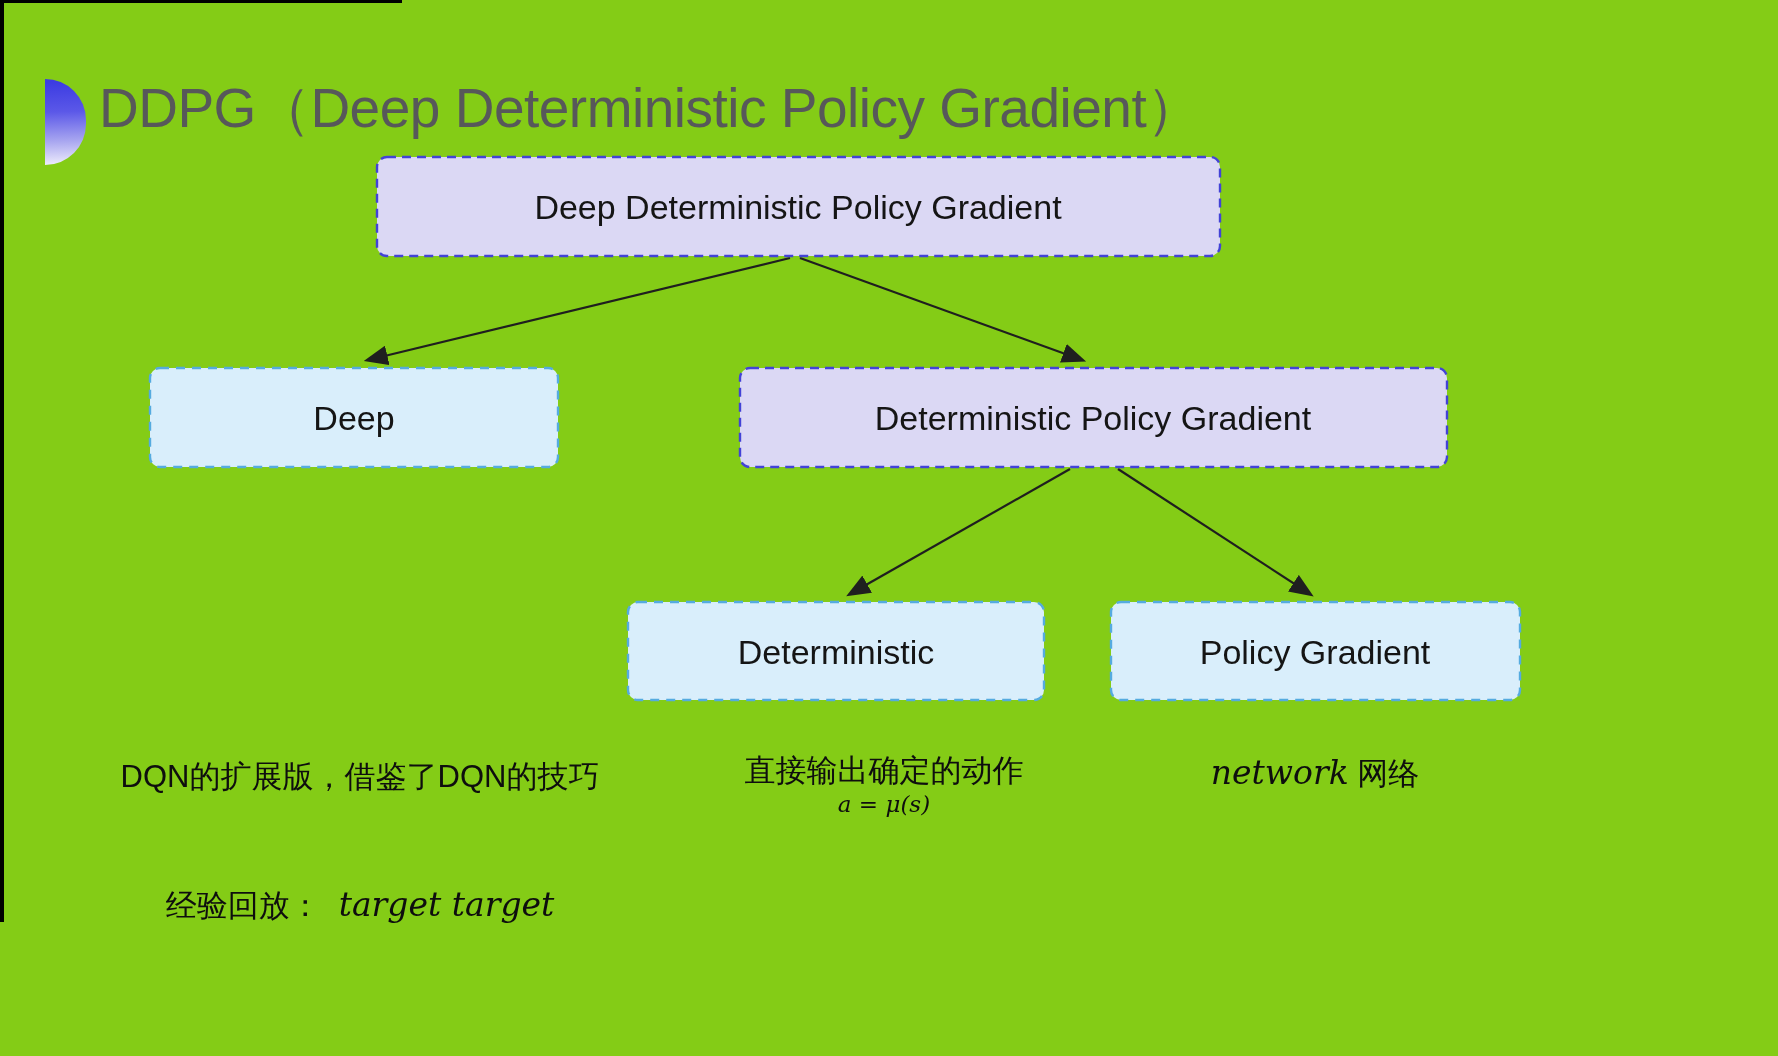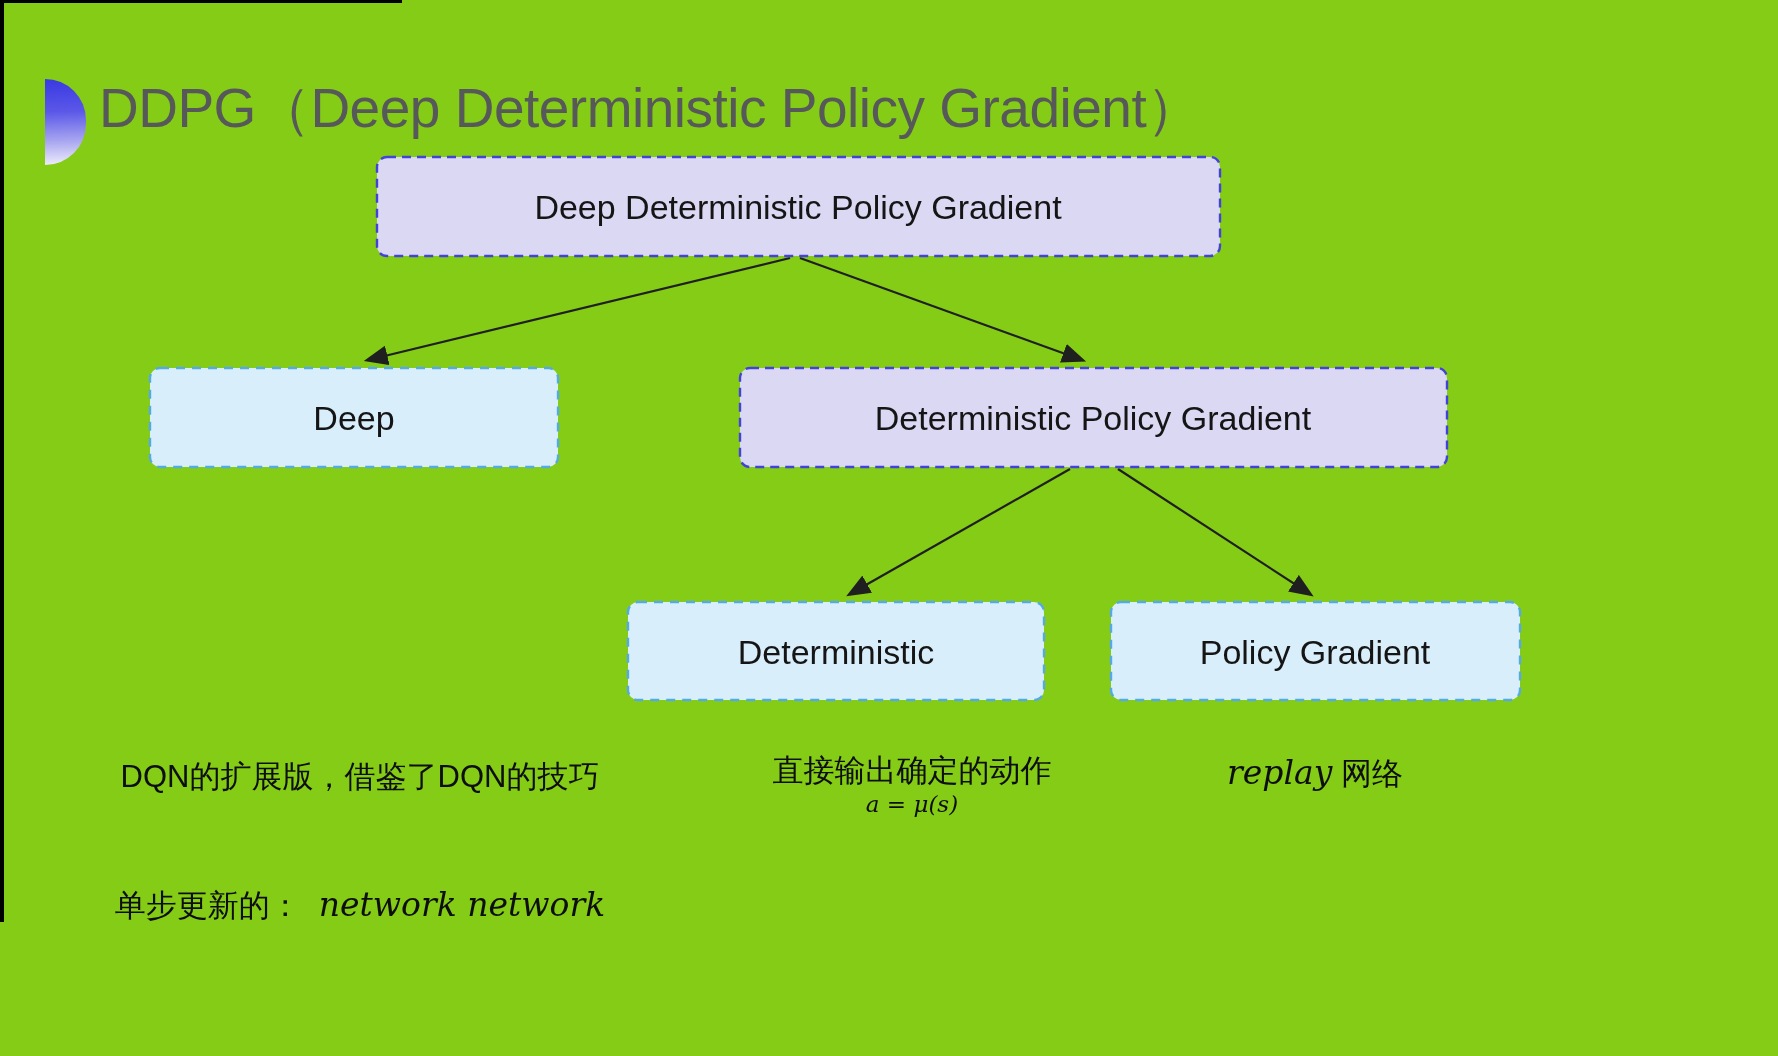--- a/index.html
+++ b/index.html
@@ -39,21 +39,21 @@
     font-style:italic;font-size:33px;
   }
   .math-line{
     font-family:"DejaVu Serif","Liberation Serif",serif;
     font-style:italic;font-size:23px;white-space:nowrap;
   }
   .block-left{left:90px;width:540px;}
   .block-left .l1{position:absolute;top:16px;left:0;width:100%;}
   .block-left .l2{position:absolute;top:142px;left:0;width:100%;}
   .block-left .l3{position:absolute;top:212px;left:0;width:100%;}
-  .block-mid{left:672px;width:480px;}
+  .block-mid{left:644px;width:480px;}
   .block-right{left:1105px;width:420px;}
   .gapsp{display:inline-block;width:18px;}
 </style>
 </head>
 <body>
 
 <div class="canvas">
 
   <div class="edge-left"></div>
   <div class="edge-top"></div>
@@ -85,29 +85,29 @@
     <rect x="628" y="602" width="416" height="98" rx="10" fill="#d9eefb" stroke="#55abdf" stroke-width="2.4" stroke-dasharray="9 7"></rect>
     <text x="836" y="652" text-anchor="middle" dominant-baseline="central">Deterministic</text>
 
     <rect x="1111" y="602" width="409" height="98" rx="10" fill="#d9eefb" stroke="#55abdf" stroke-width="2.4" stroke-dasharray="9 7"></rect>
     <text x="1315" y="652" text-anchor="middle" dominant-baseline="central">Policy Gradient</text>
   </svg>
 
   <div class="note block-left" style="top:742px;height:260px;">
     <div class="note-line l1">DQN的扩展版，借鉴了DQN的技巧</div>
     <div class="note-line l2">
-      <span>单步更新的：</span><span class="gapsp"></span><span class="serif-it">network network</span>
+      <span>经验回放：</span><span class="gapsp"></span><span class="serif-it">target target</span>
     </div>
   </div>
 
   <div class="note block-mid" style="top:752px;">
     <div class="note-line">直接输出确定的动作</div>
     <div class="math-line">a = μ(s)</div>
   </div>
 
   <div class="note block-right" style="top:752px;">
     <div class="note-line">
-      <span class="serif-it">replay</span>
+      <span class="serif-it">network</span>
       <span>网络</span>
     </div>
   </div>
 
 </div>
 
 </body></html>

